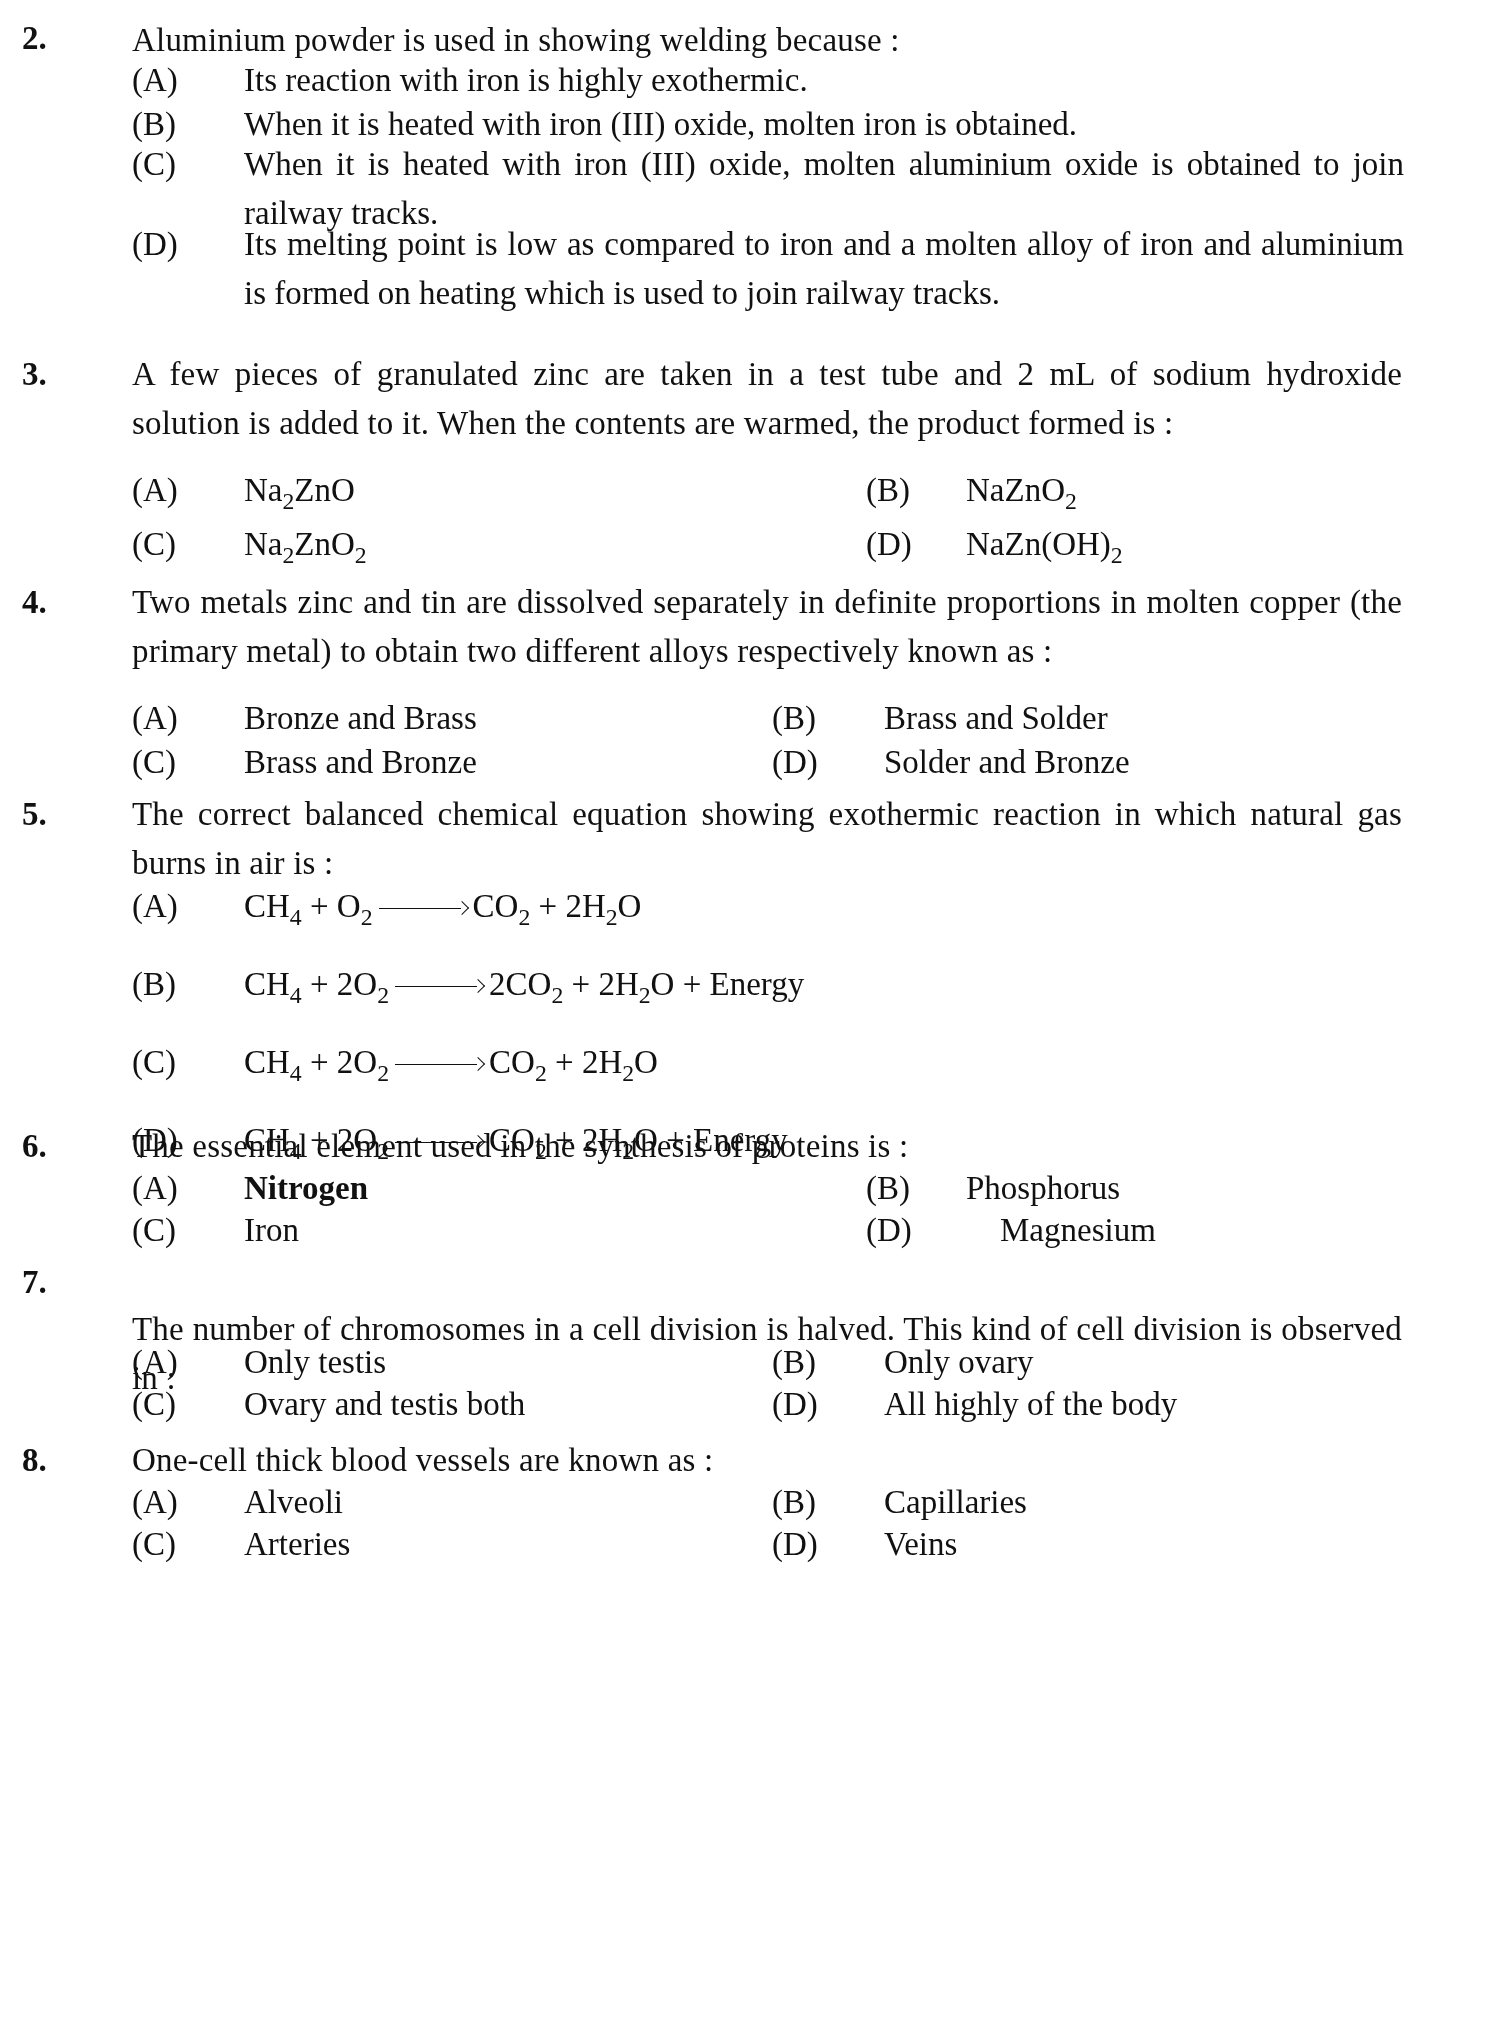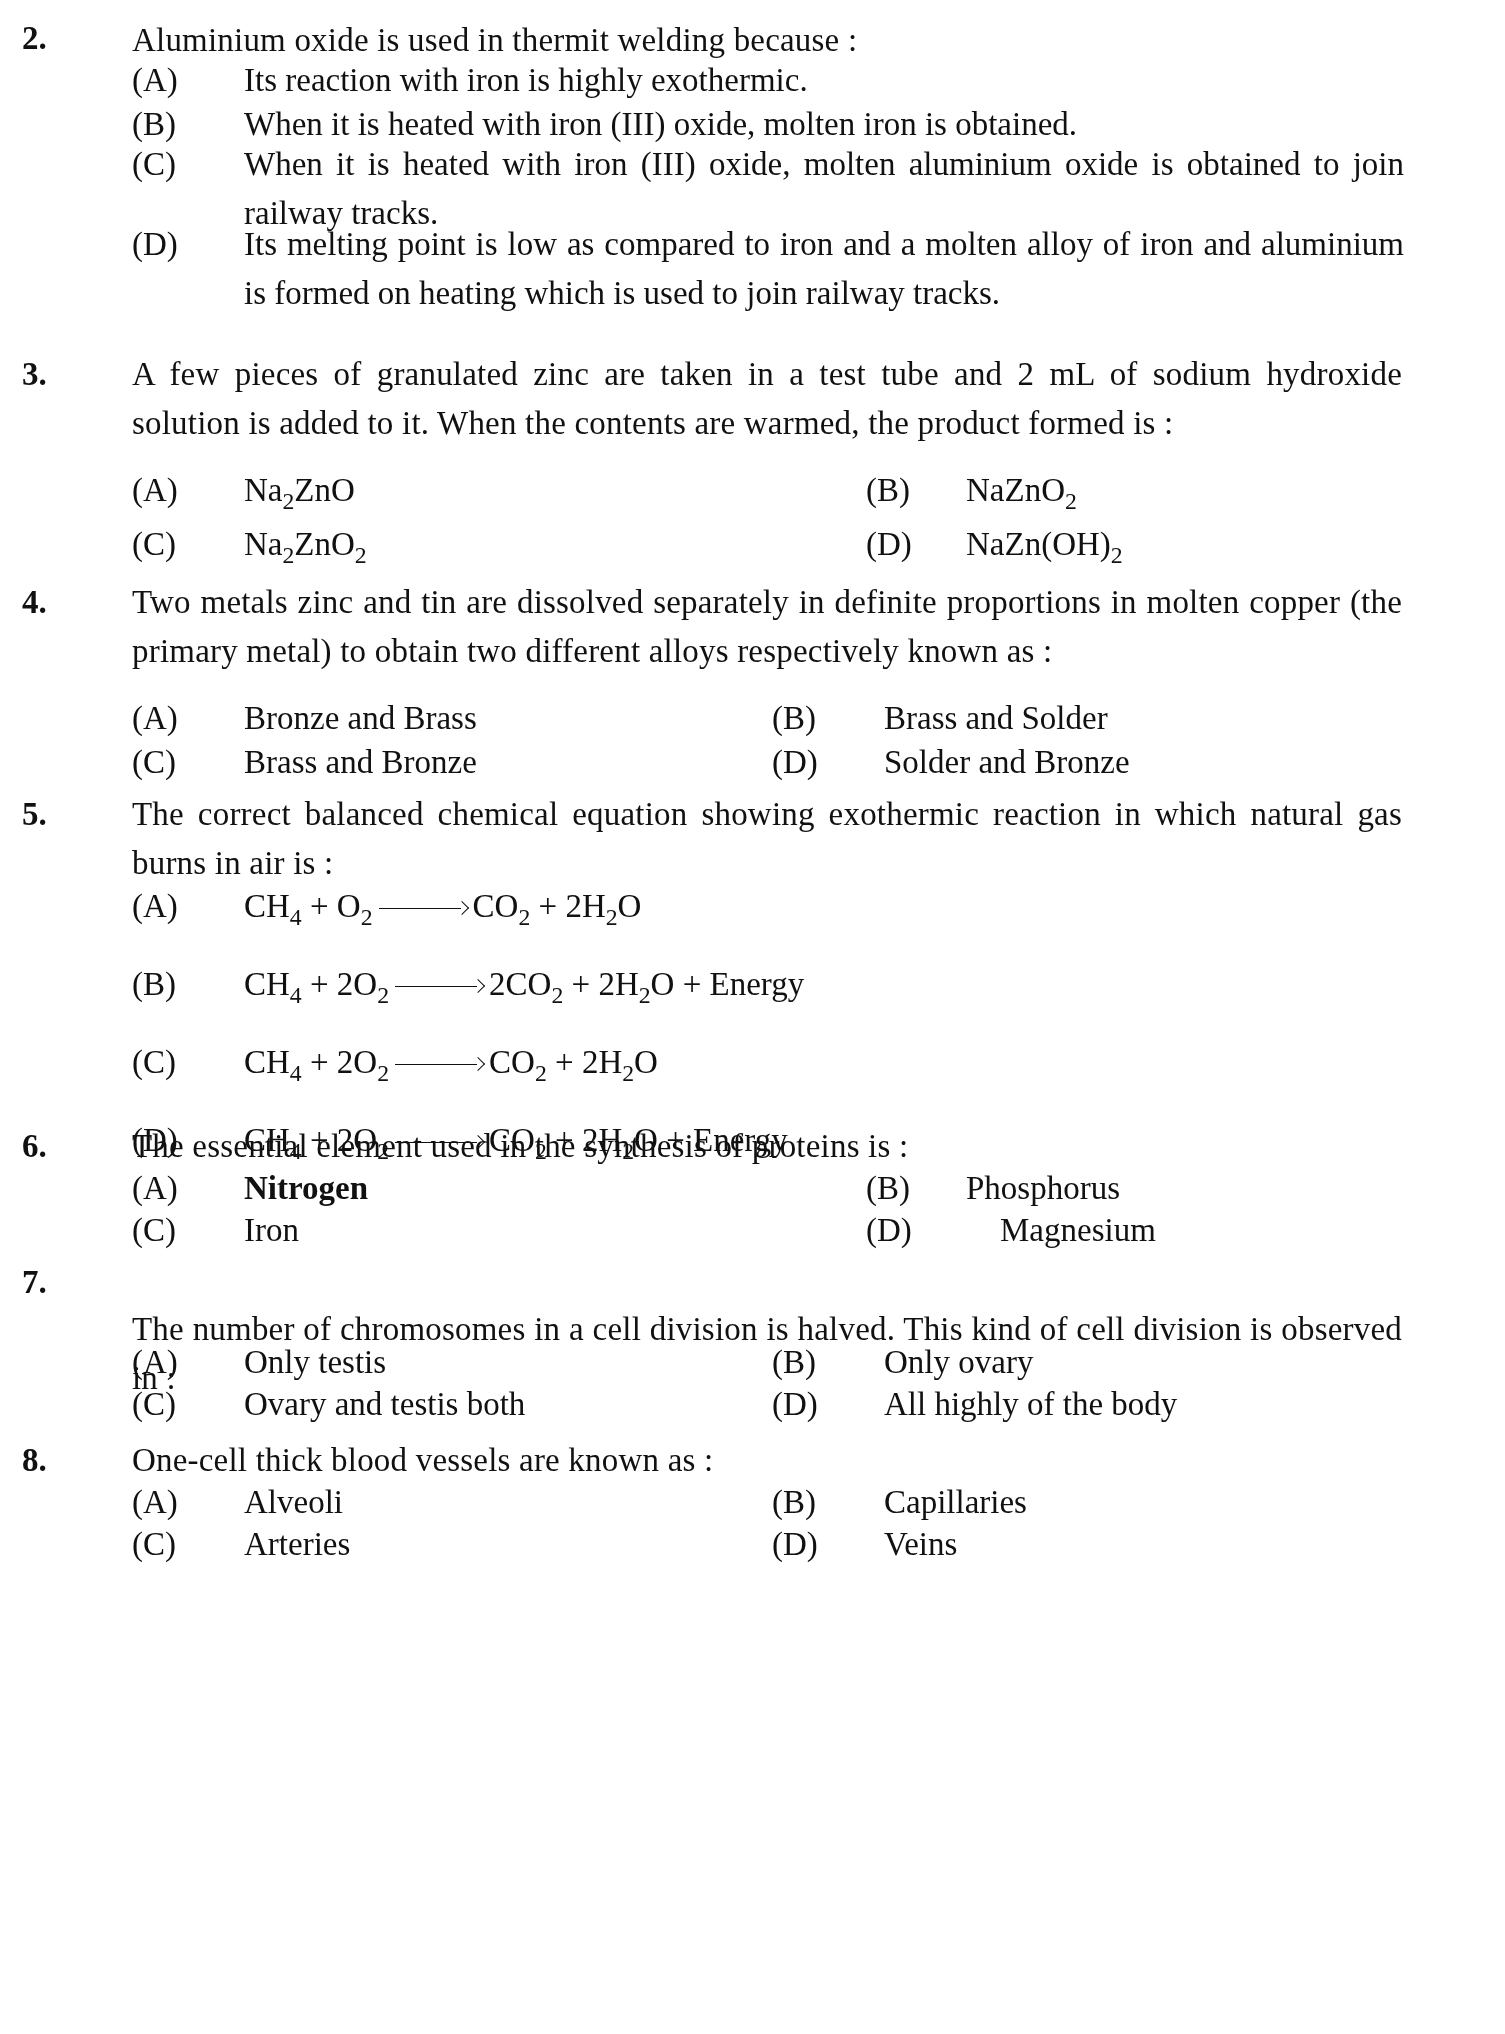--- a/index.html
+++ b/index.html
@@ -27,21 +27,21 @@
   .arrow { display: inline-block; width: 88px; position: relative; height: 20px; vertical-align: middle; margin: 0 6px; }
   .arrow::before { content: ""; position: absolute; left: 0; right: 6px; top: 9px; border-top: 1.6px solid #111; }
   .arrow::after { content: ""; position: absolute; right: 0; top: 4px; width: 9px; height: 9px; border-top: 1.6px solid #111; border-right: 1.6px solid #111; transform: rotate(45deg); }
   .eq { white-space: nowrap; }
 </style>
 </head>
 <body>
 
 <div class="q" style="top:0;">
   <span class="qnum" style="top:20px;">2.</span>
-  <div class="stem" style="top:16px;">Aluminium oxide is used in thermit welding because :</div>
+  <div class="stem" style="top:16px;">Aluminium powder is used in showing welding because :</div>
   <div class="opt" style="top:56px;left:132px;">
     <span class="lbl" style="left:0;">(A)</span>
     <span class="txt" style="left:112px;white-space:nowrap;">Its reaction with iron is highly exothermic.</span>
   </div>
   <div class="opt" style="top:100px;left:132px;">
     <span class="lbl" style="left:0;">(B)</span>
     <span class="txt" style="left:112px;white-space:nowrap;">When it is heated with iron (III) oxide, molten iron is obtained.</span>
   </div>
   <div class="opt" style="top:140px;left:132px;">
     <span class="lbl" style="left:0;">(C)</span>

